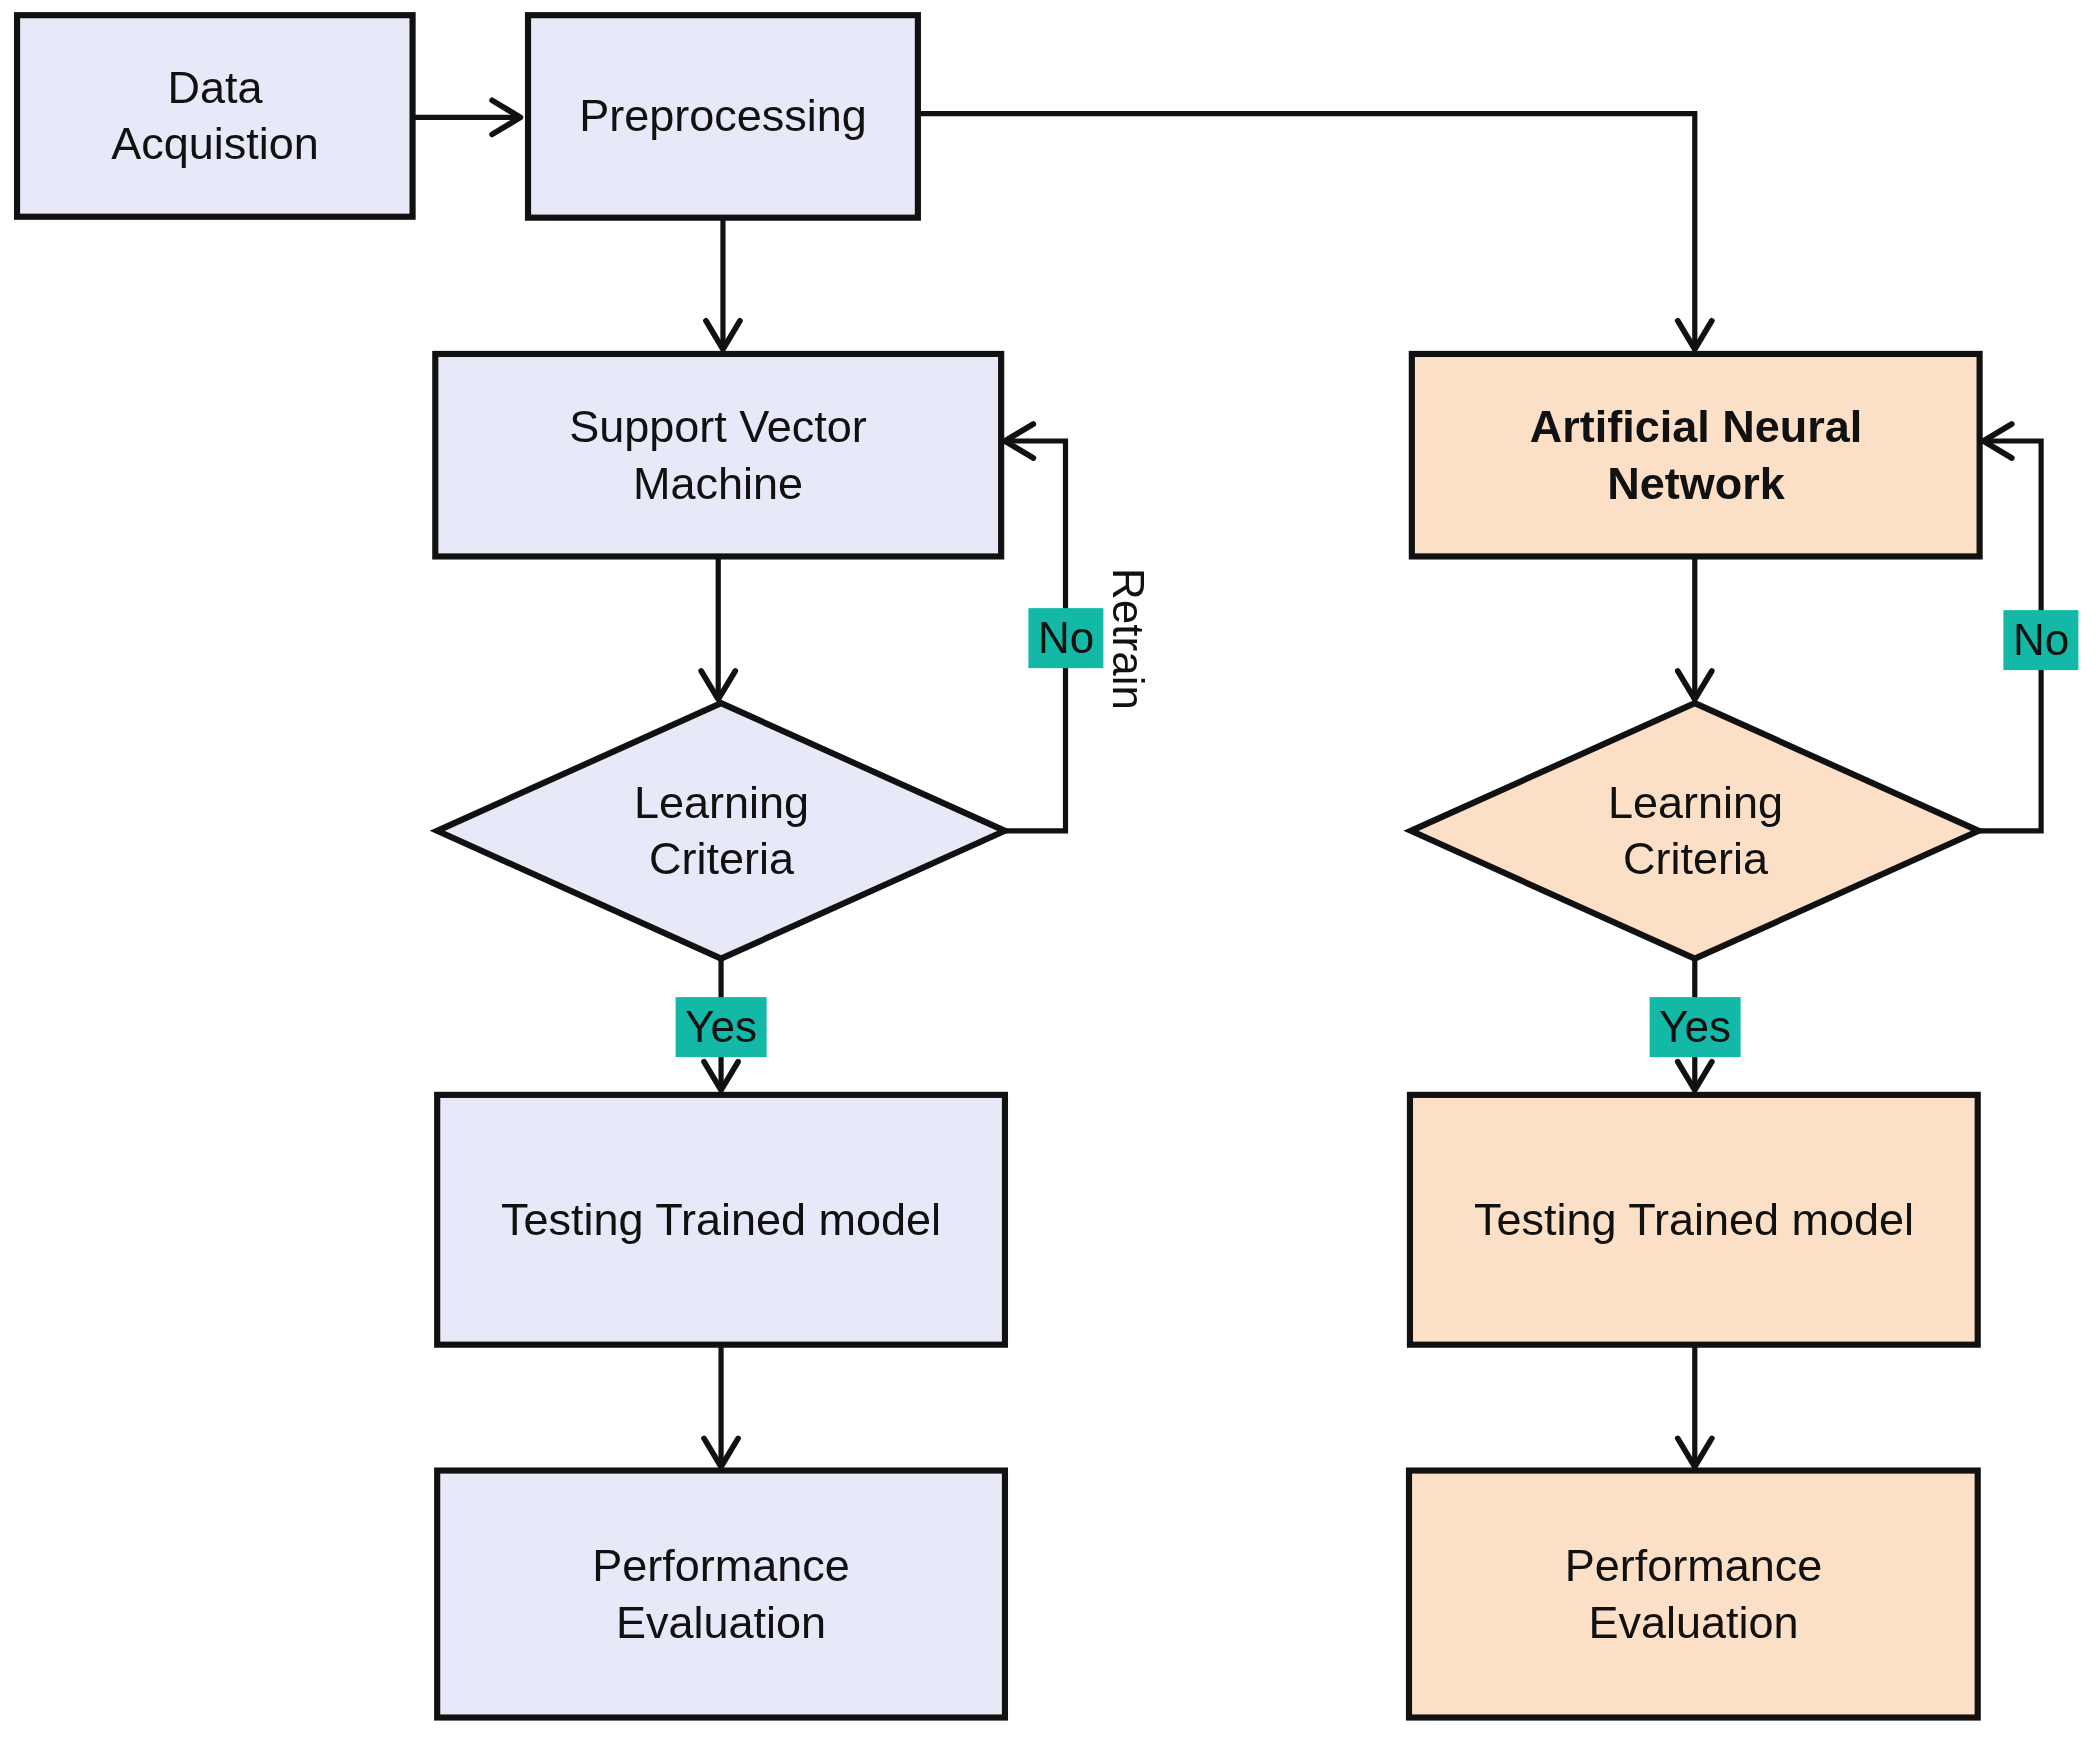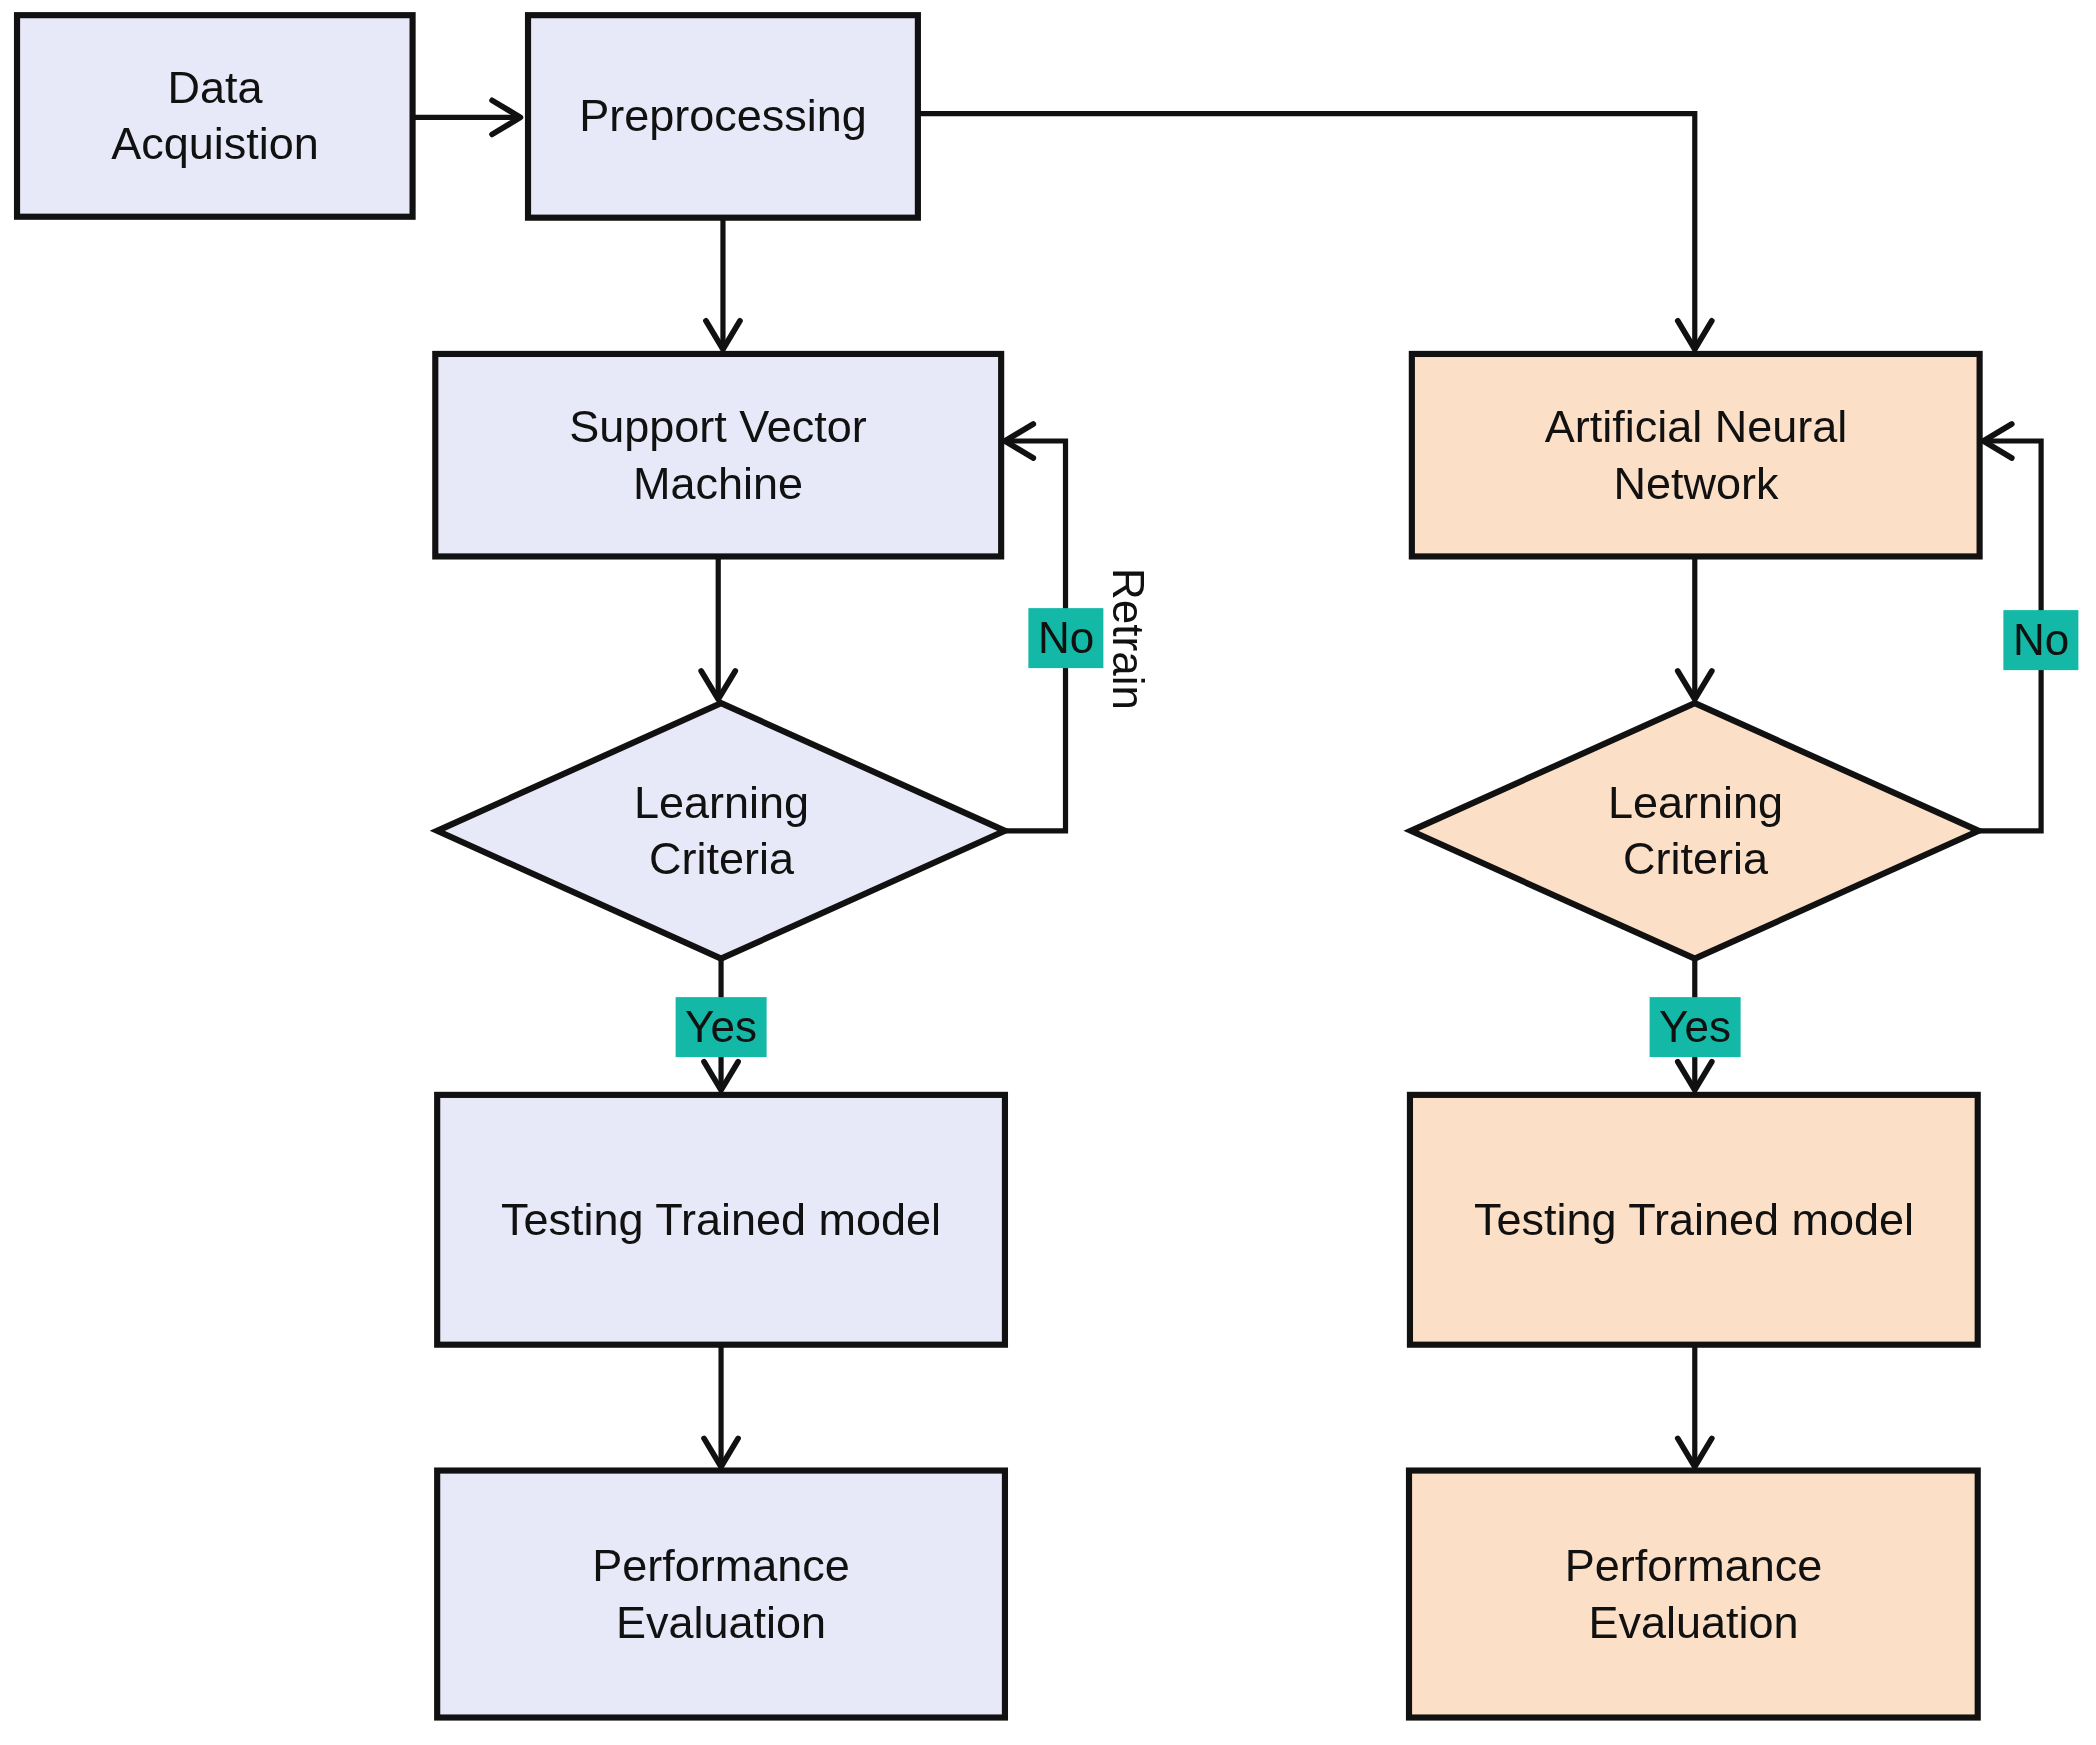--- a/index.html
+++ b/index.html
@@ -95,21 +95,21 @@
   </svg>
 
   <div class="node-label" style="left:17px; top:15px; width:396px; height:202px;">Data
 Acquistion</div>
 
   <div class="node-label" style="left:435px; top:354px; width:566px; height:203px;">Support Vector
 Machine</div>
 
   <div class="node-label" style="left:528px; top:15px; width:390px; height:203px;">Preprocessing</div>
 
-  <div class="node-label" style="left:1412px; top:354px; width:568px; height:203px;">Artificial Neural
+  <div class="node-label" style="left:1412px; top:354px; width:568px; height:203px;font-weight:bold;">Artificial Neural
 Network</div>
 
   <div class="node-label" style="left:532px; top:722px; width:379px; height:218px;">Learning
 Criteria</div>
 
   <div class="node-label" style="left:1506px; top:722px; width:379px; height:218px;">Learning
 Criteria</div>
 
   <div class="node-label" style="left:437px; top:1095px; width:568px; height:250px;">Testing Trained model</div>
 

